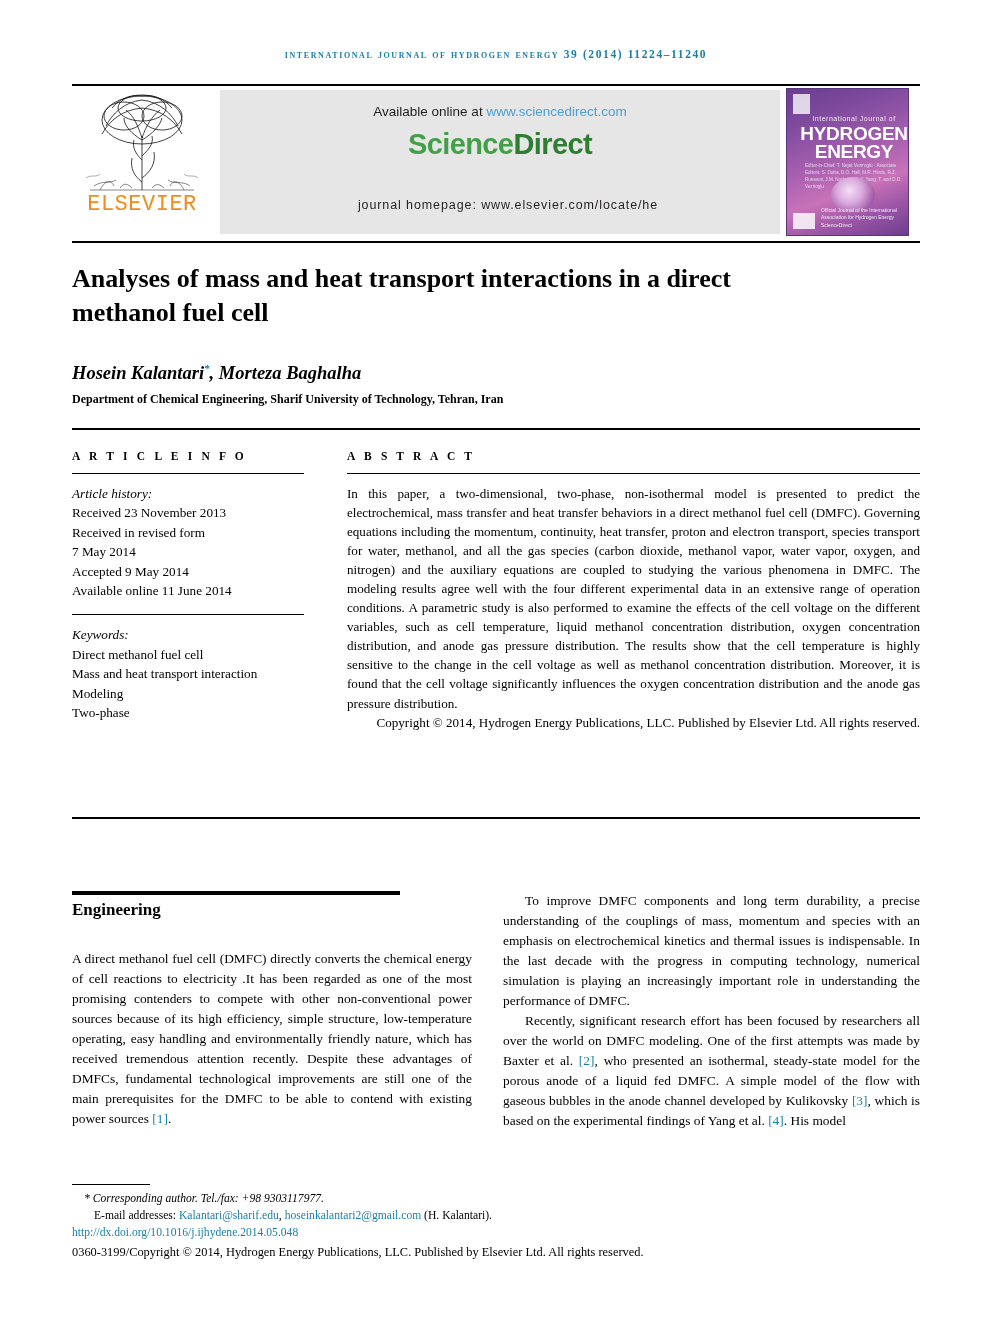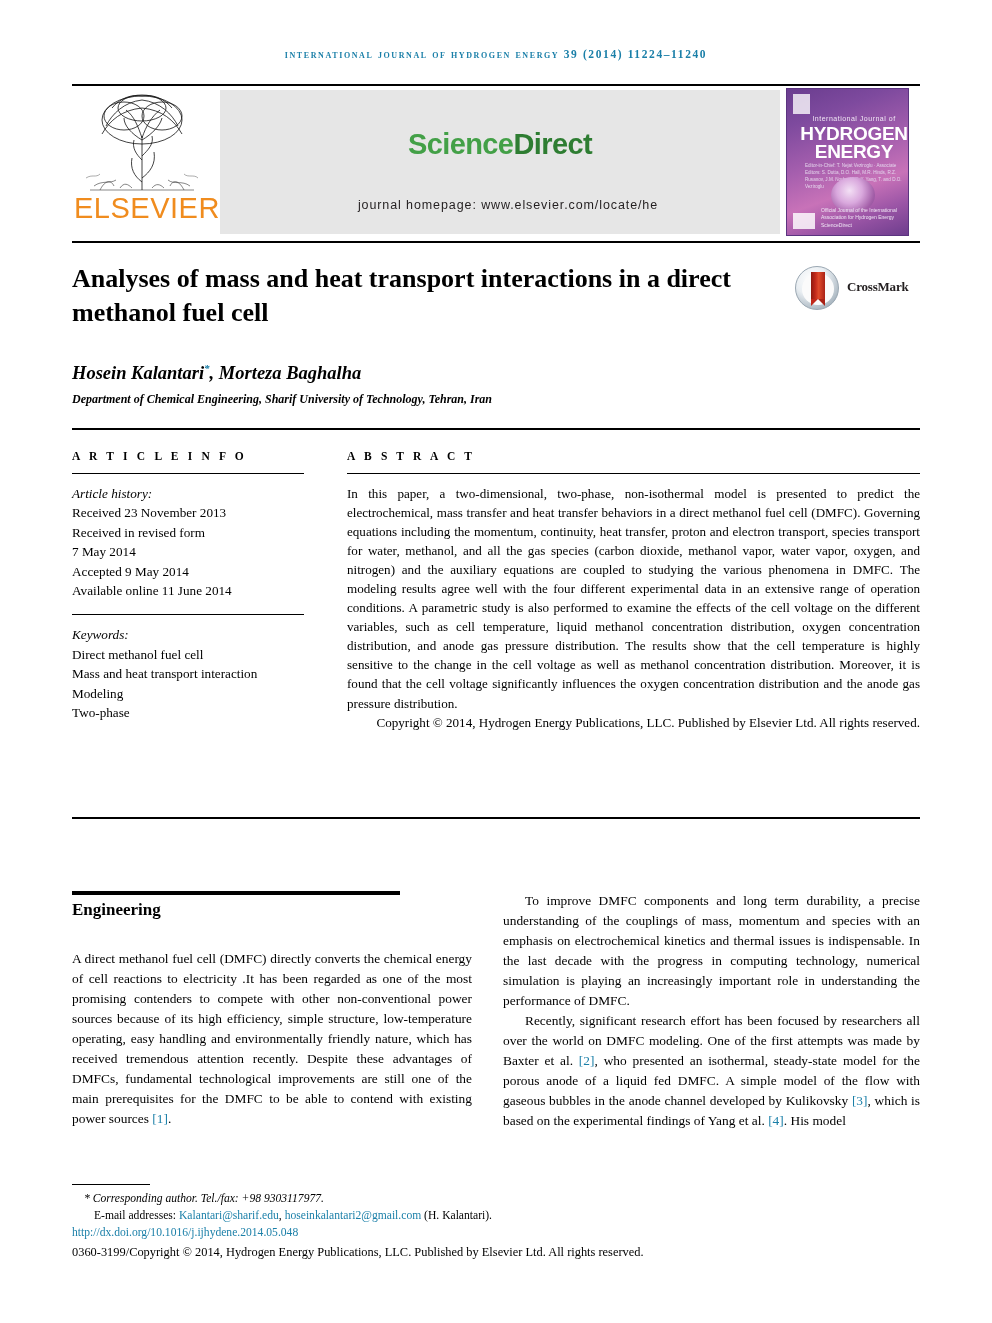--- a/index.html
+++ b/index.html
@@ -60,22 +60,22 @@
   .els-tree {
     position: absolute;
     left: 4px; top: 2px;
     width: 132px; height: 105px;
     overflow: hidden;
   }
   .els-word {
     position: absolute;
     left: 2px; top: 106px;
     width: 136px;
-    font-family: Liberation Sans, sans-serif;
-    font-size: 29px;
+    font-family: Liberation Mono, monospace;
+    font-size: 22px;
     letter-spacing: 0.5px;
     color: #F08C1E;
     text-align: center;
     line-height: 1;
   }
   .sd-band {
     position: absolute;
     left: 148px; top: 2px;
     width: 560px; height: 144px;
     background: #e6e6e6;
@@ -247,21 +247,20 @@
   .authors sup {
     font-size: 11px;
     color: #1a7fa8;
     vertical-align: super;
   }
   .affiliation {
     position: absolute;
     left: 72px; top: 392px;
     width: 760px;
     font-family: "Liberation Serif", serif;
-    font-style: italic;
     font-weight: bold;
     font-size: 12px;
     color: #000;
   }
 
   
   .rule-info-top {
     position: absolute;
     left: 72px; top: 428px;
     width: 848px; height: 2px;
@@ -434,20 +433,21 @@
           <g stroke="#111" stroke-width="0.5" fill="none" opacity="0.7">
             <path d="M10 88 C16 84 20 88 24 84"></path>
             <path d="M108 84 C112 88 118 84 122 88"></path>
           </g>
         </svg>
       </div>
       <div class="els-word">ELSEVIER</div>
     </div>
 
     <div class="sd-band">
+      <div class="sd-line1"><span>Available online at </span><span class="url">www.sciencedirect.com</span></div>
       <div class="sd-logo"><span class="s1">Science</span><span class="s2">Direct</span></div>
       <div class="sd-homepage">journal homepage: www.elsevier.com/locate/he</div>
     </div>
 
     <div class="cover">
       <div class="cover-tl"></div>
       <div class="cover-head">International Journal of</div>
       <div class="cover-t1">HYDROGEN</div>
       <div class="cover-t2">ENERGY</div>
       <div class="cover-meta">Editor-in-Chief: T. Nejat Veziroglu · Associate Editors: S. Dutta, D.O. Hall, M.R. Hinds, R.Z. Rusanov, J.M. Norbeck, Z.-Y. Yang, T. and D.O. Veziroglu</div>
@@ -456,27 +456,20 @@
       <div class="cover-sd">
         <div>Official Journal of the International Association for Hydrogen Energy</div>
         <div>ScienceDirect</div>
       </div>
     </div>
   </div>
   <div class="rule-bottom"></div>
 
   <div class="title">Analyses of mass and heat transport interactions in a direct methanol fuel cell</div>
 
-  <div class="crossmark">
-    <div class="cm-circle">
-      <div class="cm-inner"></div>
-      <div class="cm-ribbon"></div>
-    </div>
-    <div class="cm-text">CrossMark</div>
-  </div>
 
   <div class="authors"><span>Hosein Kalantari</span><sup>*</sup><span>, Morteza Baghalha</span></div>
   <div class="affiliation">Department of Chemical Engineering, Sharif University of Technology, Tehran, Iran</div>
 
   <div class="rule-info-top"></div>
 
   <div class="col-info">
     <div class="sec-label">A R T I C L E   I N F O</div>
     <div class="thin-rule"></div>
     <div class="info-body">

